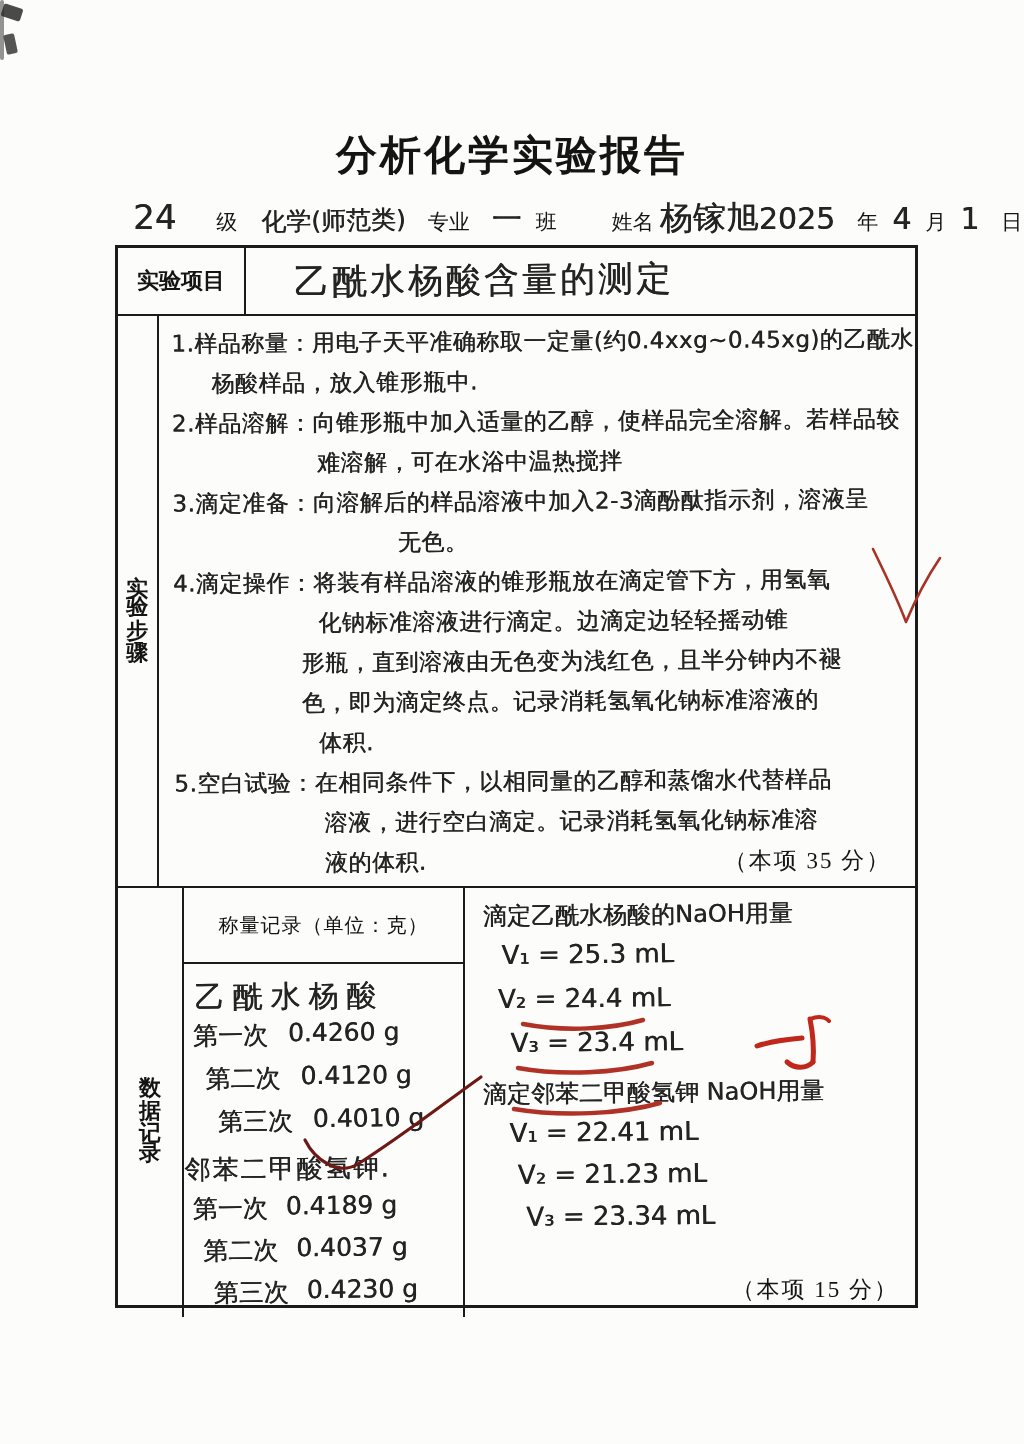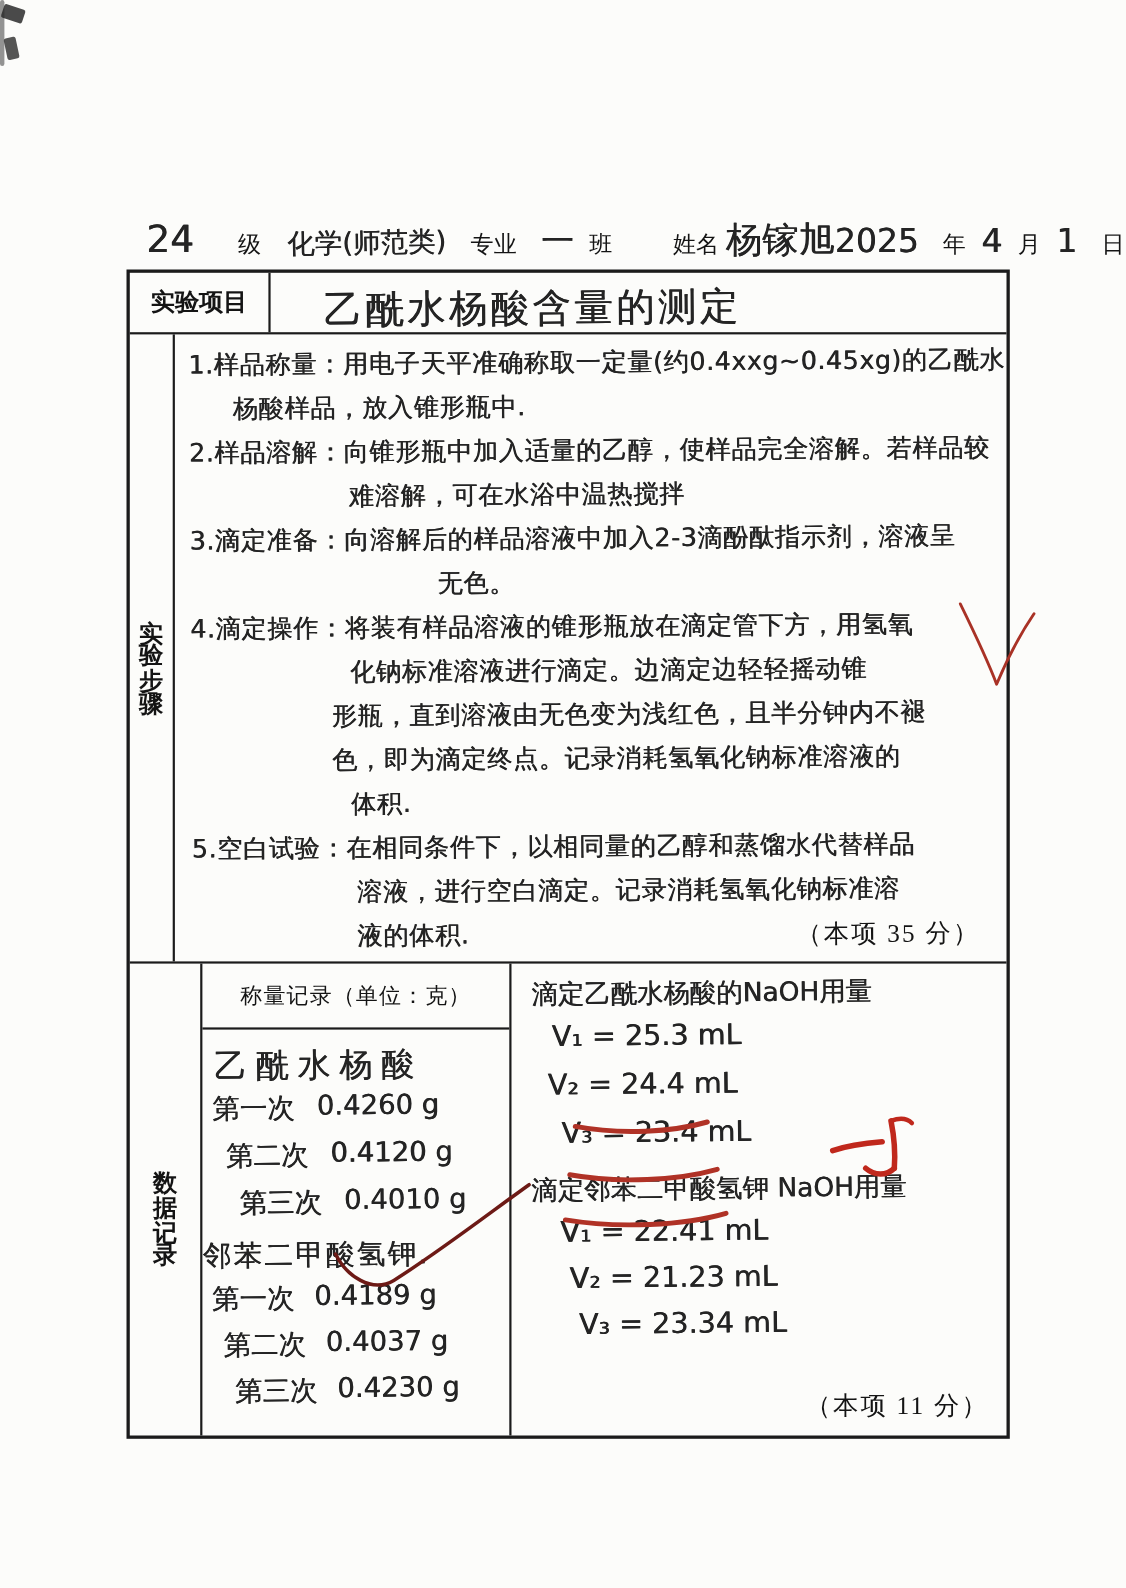--- a/index.html
+++ b/index.html
@@ -19,39 +19,39 @@
                align-items:baseline;white-space:nowrap;}
   .header-line .pr{font-size:21px;}
   .hv{font-size:30px;}
   .hv-grade{font-size:34px;text-align:right;}
   .hv-name{font-size:33px;margin-left:6px;}
   .hv-major{font-size:25px;margin-left:24px;transform:rotate(-1deg);}.ml10{margin-left:22px;}.ml14{margin-left:14px;}.ml40{margin-left:40px;}.ml55{margin-left:55px;}.ml45{}
 
   .table{position:absolute;left:115px;top:245px;width:803px;height:1063px;
          border:3px solid #1b1b1b;box-sizing:border-box;background:transparent;}
   .row{display:flex;box-sizing:border-box;}
-  .row1{height:56px;border-bottom:2.5px solid #1b1b1b;}
+  .row1{height:68px;border-bottom:2.5px solid #1b1b1b;}
   .row2{height:572px;border-bottom:2.5px solid #1b1b1b;}
   .row3{height:429px;}
   .cell{box-sizing:border-box;}
   .label1{width:128px;border-right:2.5px solid #1b1b1b;display:flex;align-items:center;
           justify-content:center;font-size:22px;font-weight:bold;}
   .content1{flex:1;font-size:35px;padding:8px 0 0 48px;letter-spacing:3px;transform:rotate(-0.5deg);}
   .vlabel{width:66px;border-right:2.5px solid #1b1b1b;display:flex;align-items:center;justify-content:center;}
   .vlabel span{writing-mode:vertical-rl;text-orientation:upright;font-size:22px;font-weight:bold;
                letter-spacing:22px;}
   .content2{flex:1;position:relative;padding:10px 0 0 14px;transform:rotate(-0.4deg);}
   .step-line{font-size:23px;height:40px;white-space:nowrap;letter-spacing:0.5px;}
   .score-note{position:absolute;font-size:23px;letter-spacing:2px;}
   .score-35{right:26px;bottom:8px;}
   .score-15{right:16px;bottom:12px;}
 
   .col-left{width:281px;border-right:2.5px solid #1b1b1b;display:flex;flex-direction:column;box-sizing:border-box;}
   .col-right{flex:1;display:flex;flex-direction:column;position:relative;box-sizing:border-box;}
-  .col-header{height:60px;border-bottom:2.5px solid #1b1b1b;display:flex;align-items:center;
+  .col-header{height:76px;border-bottom:2.5px solid #1b1b1b;display:flex;align-items:center;
               justify-content:center;font-size:20px;letter-spacing:1px;box-sizing:border-box;}
   .col-body{flex:1;position:relative;transform:rotate(-0.6deg);}
 
   .w-title{font-size:30px;letter-spacing:8px;margin:12px 0 0 12px;height:42px;}
   .w-row{font-size:25px;height:43px;display:flex;gap:20px;white-space:nowrap;}
   .w-title2{font-size:26px;letter-spacing:2px;margin-top:4px;height:40px;}
   .w-row2{font-size:25px;height:42px;display:flex;gap:18px;white-space:nowrap;}
 
   .t-title{font-size:24px;margin:10px 0 0 20px;height:40px;white-space:nowrap;}
   .t-row{font-size:26px;height:44px;margin-left:38px;white-space:nowrap;}
@@ -61,20 +61,21 @@
   .annotations{position:absolute;left:0;top:0;width:1024px;height:1444px;pointer-events:none;}
 </style>
 </head>
 <body>
 
 <div class="page">
   <div class="speck s1"></div>
   <div class="speck s2"></div>
   <div class="speck s3"></div>
 
+  <h1 class="title pr">分析化学实验报告</h1>
 
   <div class="header-line">
     <span class="hw hv hv-grade">24</span>
     <span class="pr ml40">级</span>
     <span class="hw hv-major">化学(师范类)</span>
     <span class="pr ml10">专业</span>
     <span class="hw hv ml10">一</span>
     <span class="pr ml14">班</span>
     <span class="pr ml55">姓名</span>
     <span class="hw hv-name">杨镓旭</span>
@@ -157,21 +158,21 @@
         <div class="col-body">
           <div class="t-title hw">滴定乙酰水杨酸的NaOH用量</div>
           <div class="t-row hw">V₁ = 25.3 mL</div>
           <div class="t-row hw" style="margin-left:34px">V₂ = 24.4 mL</div>
           <div class="t-row hw" style="margin-left:46px">V₃ = 23.4 mL</div>
           <div class="t-title2 hw">滴定邻苯二甲酸氢钾 NaOH用量</div>
           <div class="t-row2 hw">V₁ = 22.41 mL</div>
           <div class="t-row2 hw" style="margin-left:52px">V₂ = 21.23 mL</div>
           <div class="t-row2 hw" style="margin-left:60px">V₃ = 23.34 mL</div>
         </div>
-        <div class="score-note score-15 pr">（本项 11 分）</div>
+        <div class="score-note score-15 pr">（本项 15 分）</div>
       </div>
     </div>
   </div>
 
   <svg class="annotations" viewBox="0 0 1024 1444" xmlns="http://www.w3.org/2000/svg">
 
     <path d="M873,549 Q897,598 906,622 Q921,586 940,558" fill="none" stroke="#a93226" stroke-width="2.6" stroke-linecap="round" stroke-linejoin="round"></path>
 
     <path d="M305,1140 C315,1160 338,1176 358,1164 C398,1139 446,1102 481,1077" fill="none" stroke="#6d1a16" stroke-width="3.2" stroke-linecap="round"></path>
 

